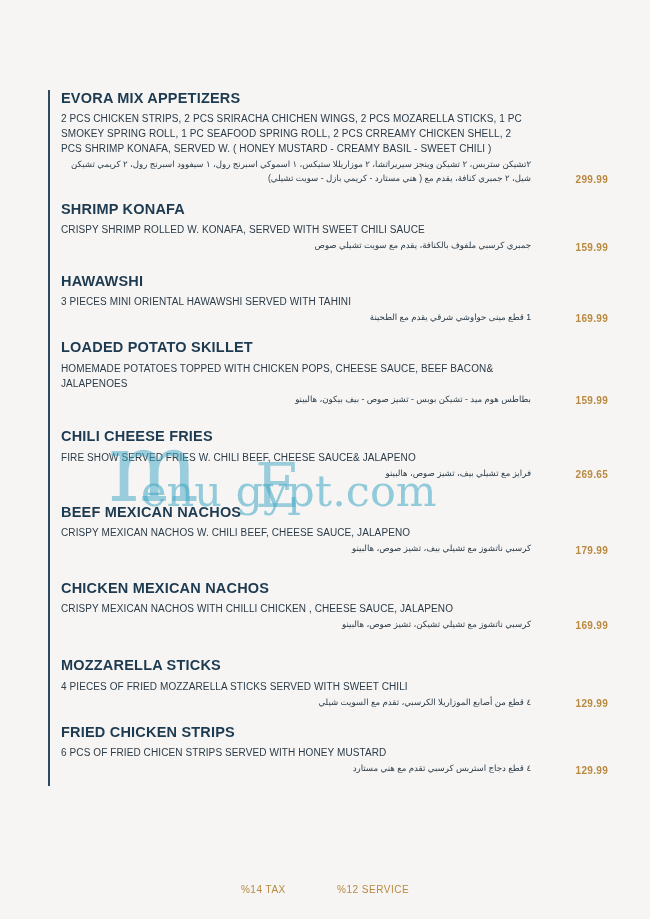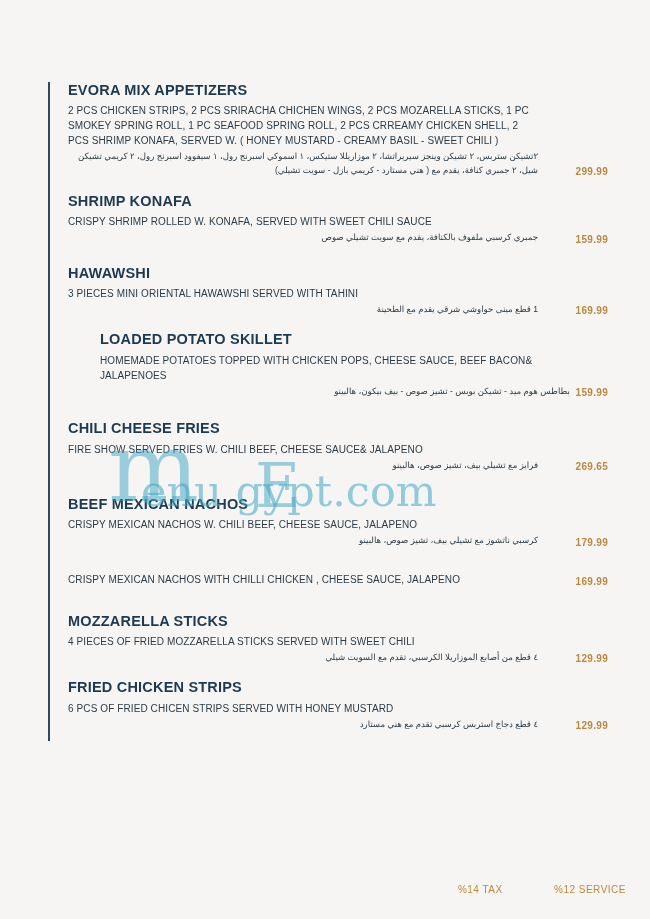--- a/index.html
+++ b/index.html
@@ -19,24 +19,24 @@
   .page {
     position: relative;
     width: 650px;
     height: 919px;
     box-sizing: border-box;
   }
 
   .menu-wrap {
     position: absolute;
     left: 48px;
-    top: 82px;
+    top: 90px;
     width: 560px;
     border-left: 2px solid #2b4a60;
-    padding-left: 12px;
+    padding-left: 5px;
     box-sizing: border-box;
   }
 
   .item {
     position: relative;
     padding: 0 0 0 6px;
     margin-bottom: 12px;
   }
 
   .item-title {
@@ -75,33 +75,33 @@
     font-size: 10px;
     font-weight: bold;
     color: #b9893f;
     letter-spacing: 0.3px;
   }
 
   
   .item.i0 { margin-bottom: 16px; }
   .item.i1 { margin-bottom: 20px; }
   .item.i2 { margin-bottom: 15px; }
-  .item.i3 { margin-bottom: 22px; margin-left: 32px; }
+  .item.i3 { margin-bottom: 22px; }
   .item.i4 { margin-bottom: 24px; }
   .item.i5 { margin-bottom: 24px; }
   .item.i6 { margin-bottom: 26px; }
   .item.i7 { margin-bottom: 15px; }
   .item.i8 { margin-bottom: 10px; }
 
   .footer {
     position: absolute;
     left: 0;
     right: 0;
     bottom: 24px;
-    text-align: right;
+    text-align: center;
     font-size: 10px;
     letter-spacing: 0.5px;
     color: #b9893f;
   }
   .footer span {
     display: inline-block;
     margin: 0 24px;
   }
 
   
@@ -186,21 +186,23 @@
     </div>
 
     <div class="item i5">
       <div class="item-title">BEEF MEXICAN NACHOS</div>
       <div class="desc-en">CRISPY MEXICAN NACHOS W. CHILI BEEF, CHEESE SAUCE, JALAPENO</div>
       <div class="desc-ar">كرسبي ناتشوز مع تشيلي بيف، تشيز صوص، هالبينو</div>
       <div class="price">179.99</div>
     </div>
 
     <div class="item i6">
+      <div class="item-title">CHICKEN  MEXICAN NACHOS</div>
       <div class="desc-en">CRISPY MEXICAN NACHOS WITH CHILLI CHICKEN , CHEESE SAUCE, JALAPENO</div>
+      <div class="desc-ar">كرسبي ناتشوز مع تشيلي تشيكن، تشيز صوص، هالبينو</div>
       <div class="price">169.99</div>
     </div>
 
     <div class="item i7">
       <div class="item-title">MOZZARELLA STICKS</div>
       <div class="desc-en">4 PIECES OF FRIED MOZZARELLA STICKS SERVED WITH SWEET CHILI</div>
       <div class="desc-ar">٤ قطع من أصابع الموزاريلا الكرسبي، تقدم مع السويت شيلي</div>
       <div class="price">129.99</div>
     </div>
 

